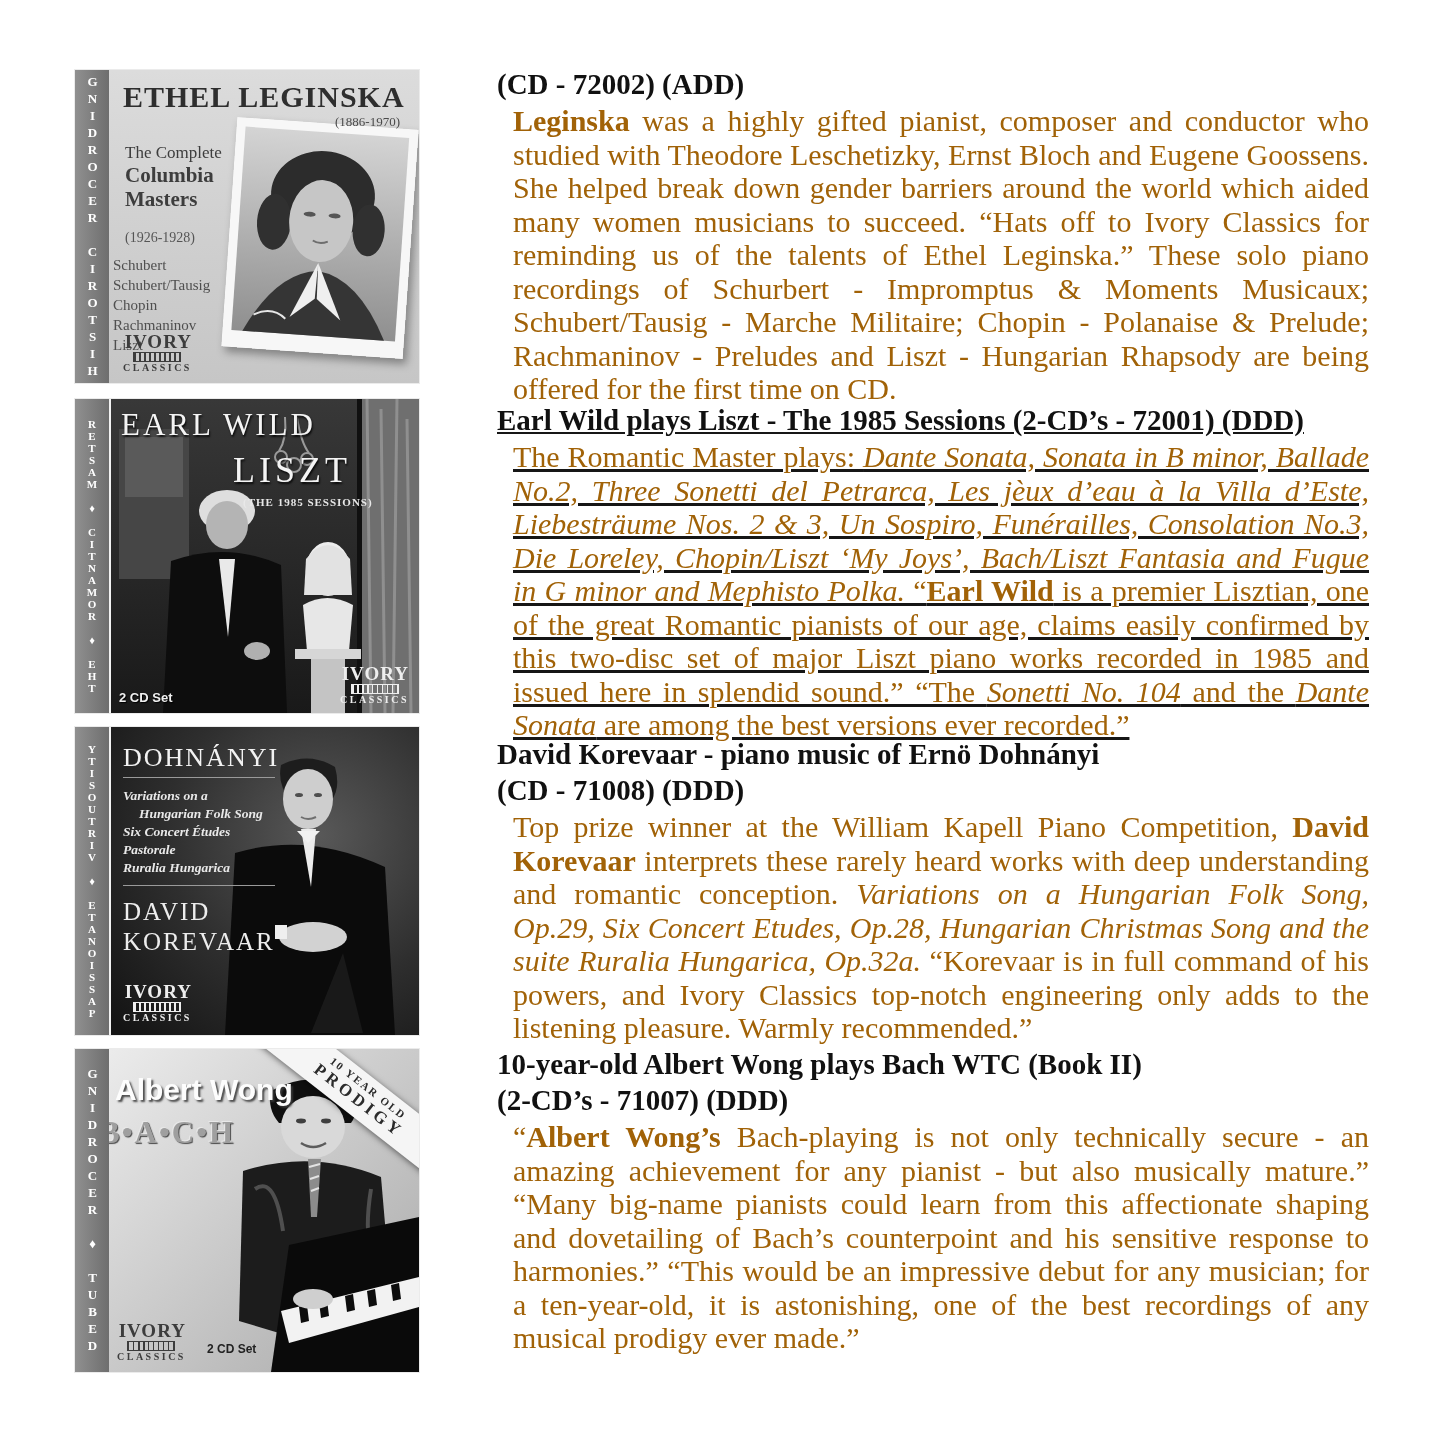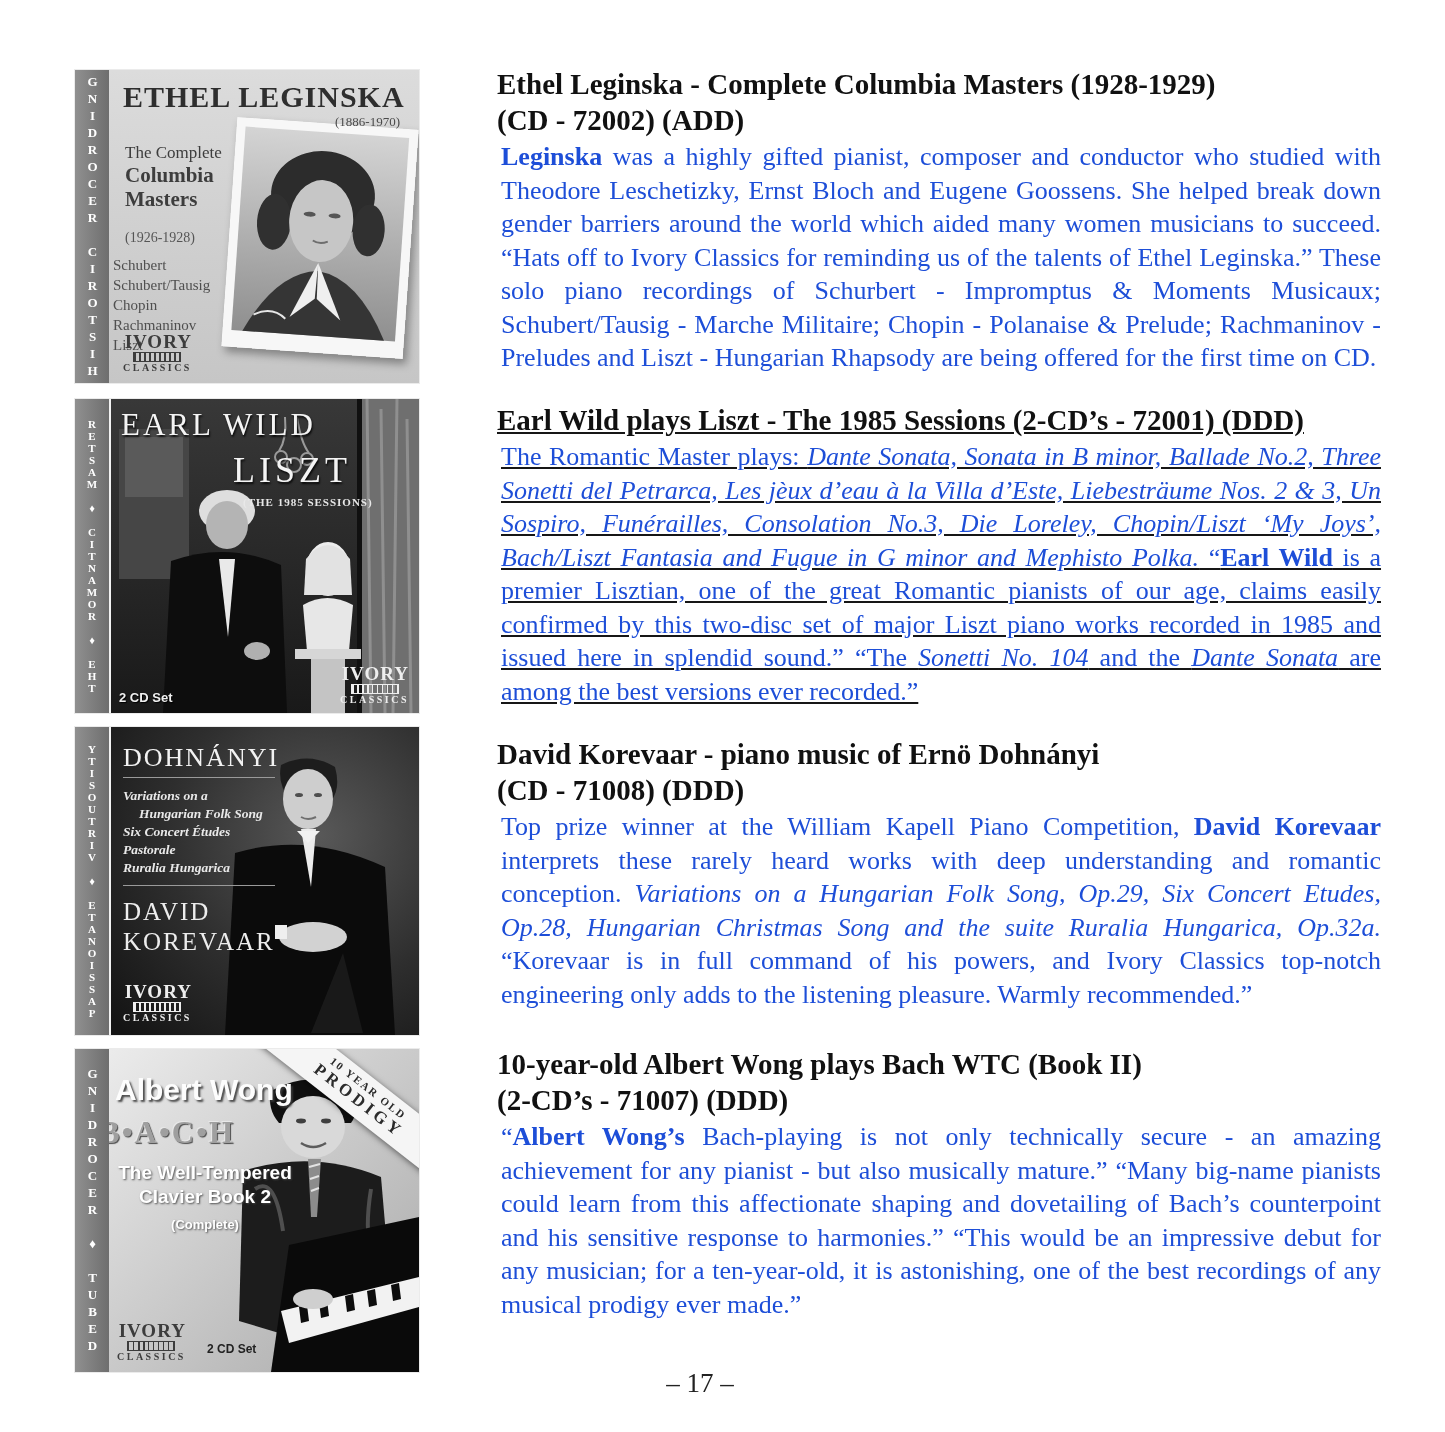--- a/index.html
+++ b/index.html
@@ -76,21 +76,21 @@
           background:#f5f5f5;color:#2b2b2b;text-align:center;padding:5px 0 6px;
           box-shadow:0 1px 6px rgba(0,0,0,.55);}
   .banner-l1{font-size:11px;font-weight:700;letter-spacing:2px;}
   .banner-l2{font-size:17px;font-weight:700;letter-spacing:4px;}
 
   
   .entry{position:absolute;left:497px;width:888px;}
   .entry-1{top:66px;}  .entry-2{top:402px;text-decoration:underline;}  .entry-3{top:736px;}  .entry-4{top:1046px;}
   .entry h2{margin:0;font-size:29px;line-height:36px;font-weight:700;color:#111;}
   .entry .code{margin:0;font-size:29px;line-height:36px;font-weight:700;color:#111;}
-  .entry p{margin:2px 4px 0;font-size:26px;line-height:33.5px;text-align:justify;color:#1d4ed8;}
+  .entry p{margin:2px 16px 0;font-size:30px;line-height:33.5px;text-align:justify;color:#a16207;}
   .b{font-weight:700;} .i{font-style:italic;}
 
   .footer{position:absolute;left:0;top:1368px;width:1400px;text-align:center;
           font-size:27px;color:#222;}
 </style>
 </head>
 <body>
 
 <div class="page">
 
@@ -254,39 +254,33 @@
         <polygon points="292,242 300,240 302,256 294,258"></polygon>
         <polygon points="316,236 324,234 326,250 318,252"></polygon>
       </g>
       <ellipse cx="238" cy="250" rx="20" ry="10" fill="#cfcfcf"></ellipse>
     </svg>
     <div class="spine">
       <span class="spine-text">GNIDROCER ♦ TUBED</span>
     </div>
     <div class="c4-artist">Albert Wong</div>
     <div class="c4-bach">B•A•C•H</div>
-    <div class="c4-sub">
-      <div>The Well-Tempered</div>
-      <div>Clavier Book 2</div>
-      <div class="complete">(Complete)</div>
-    </div>
     <div class="banner">
       <div class="banner-l1">10 YEAR OLD</div>
       <div class="banner-l2">PRODIGY</div>
     </div>
     <div class="ivory-logo ivory-dark" style="left:42px;bottom:10px;">
       <div class="ivory-name">IVORY</div>
       <div class="ivory-keys"></div>
       <div class="ivory-classics">CLASSICS</div>
     </div>
     <div class="c4-badge">2 CD Set</div>
   </figure>
 
   <section class="entry entry-1">
-    <h2>Ethel Leginska - Complete Columbia Masters (1928-1929)</h2>
     <div class="code">(CD - 72002) (ADD)</div>
     <p><span class="b">Leginska</span><span> was a highly gifted pianist, composer and conductor who studied with Theodore Leschetizky, Ernst Bloch and Eugene Goossens.  She helped break down gender barriers around the world which aided many women musicians to succeed.  “Hats off to Ivory Classics for reminding us of the talents of Ethel Leginska.”  These solo piano recordings of Schurbert - Impromptus &amp; Moments Musicaux; Schubert/Tausig - Marche Militaire; Chopin - Polanaise &amp; Prelude; Rachmaninov - Preludes and Liszt - Hungarian Rhapsody are being offered for the first time on CD.</span></p>
   </section>
 
   <section class="entry entry-2">
     <h2>Earl Wild plays Liszt - The 1985 Sessions (2-CD’s - 72001) (DDD)</h2>
     <p><span>The Romantic Master plays:  </span><span class="i">Dante Sonata, Sonata in B minor, Ballade No.2, Three Sonetti del Petrarca, Les jèux d’eau à la Villa d’Este, Liebesträume Nos. 2 &amp; 3, Un Sospiro, Funérailles, Consolation No.3, Die Loreley, Chopin/Liszt ‘My Joys’, Bach/Liszt Fantasia and Fugue in G minor and Mephisto Polka.</span><span>  “</span><span class="b">Earl Wild</span><span> is a premier Lisztian, one of the great Romantic pianists of our age,  claims easily confirmed by this two-disc set of major Liszt piano works recorded in 1985 and issued here in splendid sound.”  “The </span><span class="i">Sonetti No. 104</span><span> and the </span><span class="i">Dante Sonata</span><span> are among the best versions ever recorded.”</span></p>
   </section>
 
   <section class="entry entry-3">
@@ -294,17 +288,14 @@
     <div class="code">(CD - 71008) (DDD)</div>
     <p><span>Top prize winner at the William Kapell Piano Competition, </span><span class="b">David Korevaar</span><span> interprets these rarely heard works with deep understanding and romantic conception.  </span><span class="i">Variations on a Hungarian Folk Song, Op.29,  Six Concert Etudes, Op.28, Hungarian Christmas Song and the suite Ruralia Hungarica, Op.32a.</span><span>  “Korevaar is in full command of his powers, and Ivory Classics top-notch engineering only adds to the listening pleasure.  Warmly recommended.”</span></p>
   </section>
 
   <section class="entry entry-4">
     <h2>10-year-old Albert Wong plays Bach WTC (Book II)</h2>
     <div class="code">(2-CD’s - 71007) (DDD)</div>
     <p><span>“</span><span class="b">Albert Wong’s</span><span> Bach-playing is not only technically secure - an amazing achievement for any pianist - but also musically mature.”  “Many big-name pianists could learn from this affectionate shaping and dovetailing of Bach’s counterpoint and his sensitive response to harmonies.” “This would be an impressive debut for any musician; for a ten-year-old, it is astonishing, one of the best recordings of any musical prodigy ever made.”</span></p>
   </section>
 
-  <footer class="footer">
-    <span>– 17 –</span>
-  </footer>
 
 </div>
 
 </body></html>

